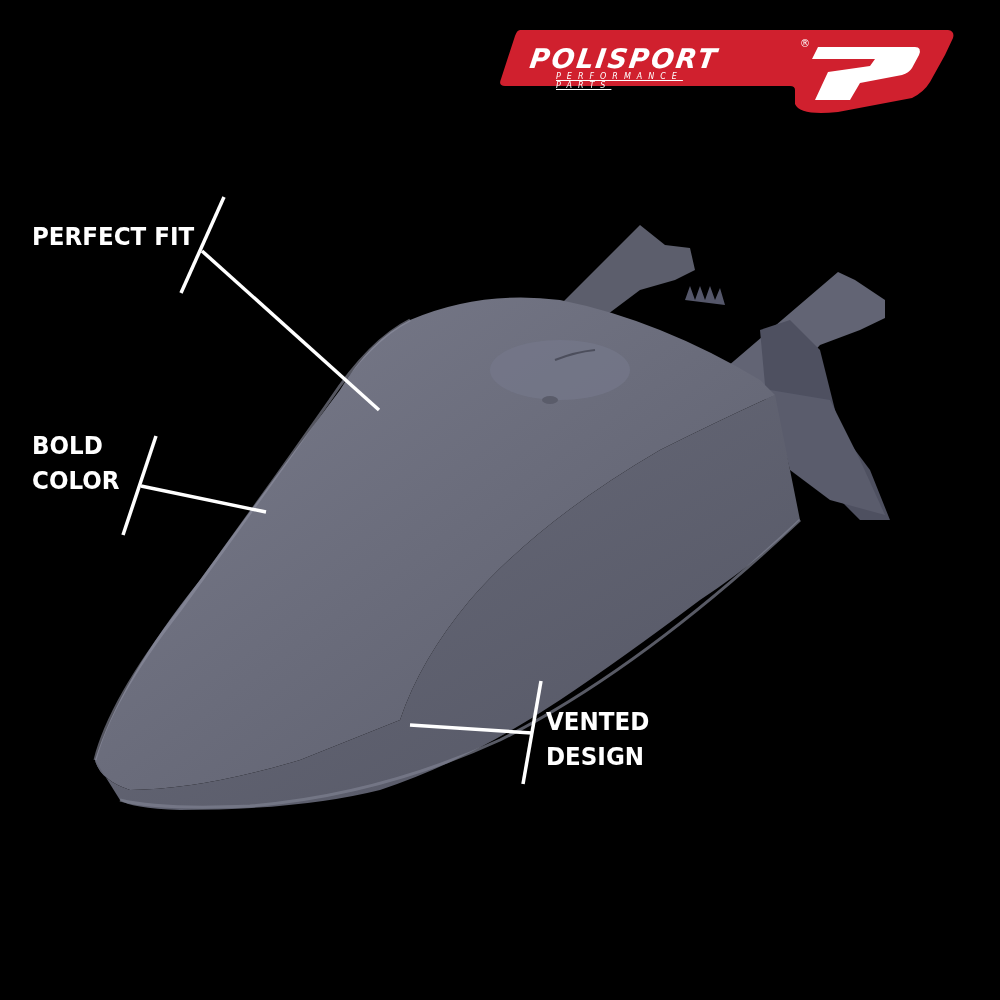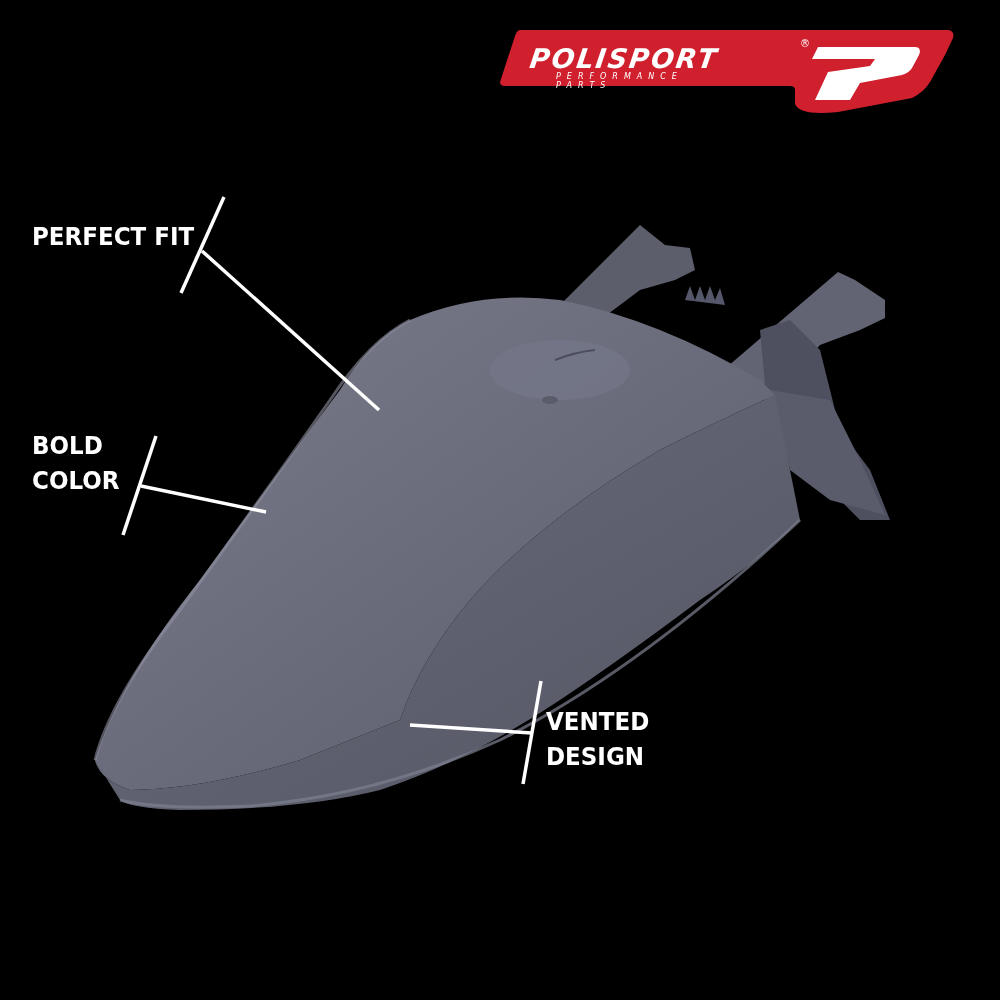--- a/index.html
+++ b/index.html
@@ -81,16 +81,16 @@
   </div>
 
   <div id="logo">
     <svg width="1000" height="130" viewBox="0 0 1000 130">
       <path d="M520 30 L948 30 Q955 31 953 38 L945 55 L930 82 Q924 92 912 98 L838 112 Q800 116 795 104 L795 90 Q795 86 790 86 L505 86 Q498 86 501 79 L515 36 Q517 30 520 30 Z" fill="#d0202e"></path>
 
       <path d="M818 47 L915 47 Q922 47 919 55 L912 68 Q909 73 902 75 L860 83 L850 100 L815 100 L828 72 L870 66 L875 59 L812 59 Z" fill="#ffffff"></path>
     </svg>
     <div class="logo-text" style="left:530px;top:43px;font-size:27px;letter-spacing:2px;transform:skewX(-8deg);">POLISPORT</div>
     <div class="logo-text" style="left:800px;top:38px;font-size:10px;font-style:normal;font-weight:normal;">®</div>
-    <div class="logo-text" style="left:556px;top:72px;font-size:8px;font-weight:normal;letter-spacing:6px;">PERFORMANCE PARTS</div>
+    <div class="logo-text" style="left:556px;top:72px;font-size:8px;font-weight:normal;letter-spacing:6px;text-decoration:underline;">PERFORMANCE PARTS</div>
   </div>
 
 </div>
 
 </body></html>

